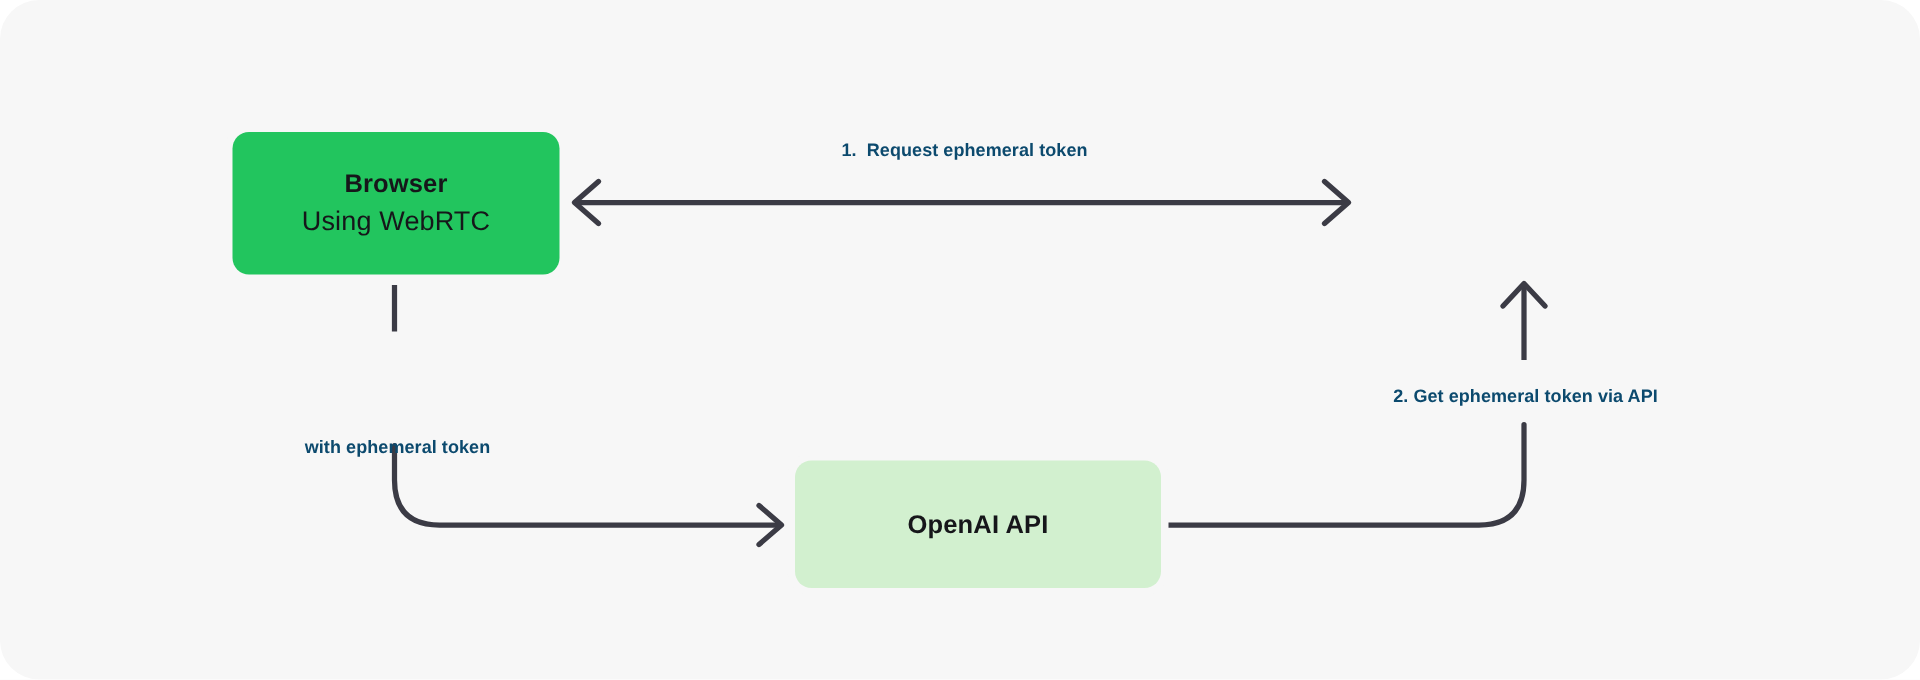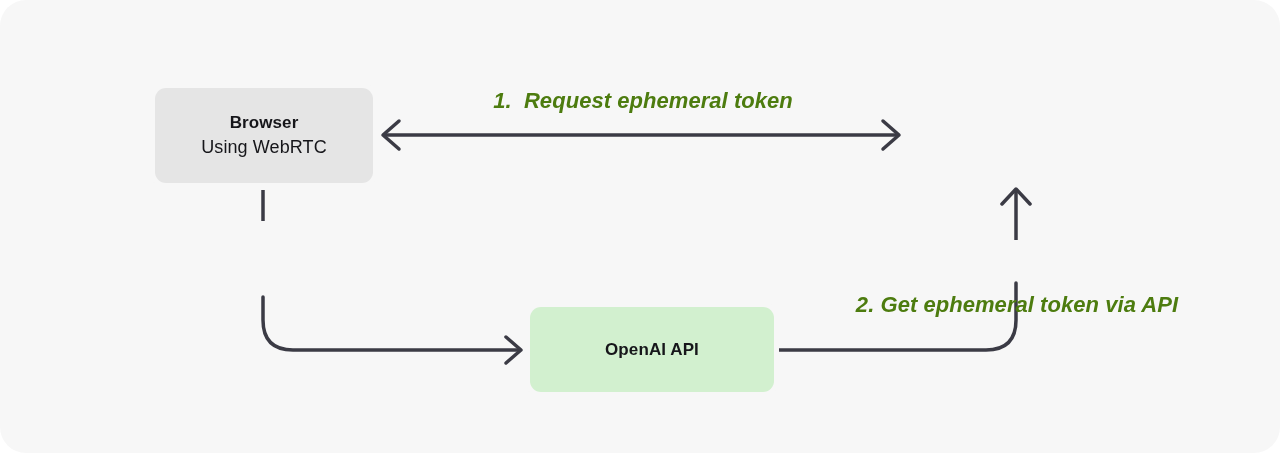--- a/index.html
+++ b/index.html
@@ -50,66 +50,64 @@
     font-weight: normal;
     line-height: 25px;
     letter-spacing: 0.1px;
   }
 
   #node-browser {
     left: 155px;
     top: 88px;
     width: 218px;
     height: 95px;
-    background: #e5e5e5;
+    background: #22c55e;
   }
   #node-server {
     left: 907px;
     top: 88px;
     width: 219px;
     height: 95px;
     background: #d5cff2;
   }
   #node-openai {
     left: 530px;
     top: 307px;
     width: 244px;
     height: 85px;
     background: #d2f0cf;
   }
 
   
   .edge-label {
     position: absolute;
-    color: #4d7c0f;
-    font-size: 22px;
+    color: #0c4a6e;
+    font-size: 12px;
     font-weight: bold;
     line-height: 25px;
     letter-spacing: 0.05px;
     text-align: center;
     z-index: 4;
     white-space: pre;
-    font-style: italic;
   }
   #label-step1 {
     left: 443px;
     top: 88px;
     width: 400px;
   }
   #label-step3 {
     left: 80px;
     top: 236px;
     width: 370px;
   }
   #label-step2 {
     left: 828px;
     top: 252px;
     width: 378px;
     font-weight: bold;
-    margin-top: 40px;
   }
 
   
   #connectors {
     position: absolute;
     left: 0;
     top: 0;
     width: 1280px;
     height: 453px;
     z-index: 2;
@@ -148,17 +146,18 @@
   </div>
 
 
   <div class="node" id="node-openai">
     <div class="node-title">OpenAI API</div>
   </div>
 
   <div class="edge-label" id="label-step1">1.  Request ephemeral token</div>
 
   <div class="edge-label" id="label-step3">
+    <div>with ephemeral token</div>
   </div>
 
   <div class="edge-label" id="label-step2">2. Get ephemeral token via API</div>
 
 </div>
 
 </body></html>

